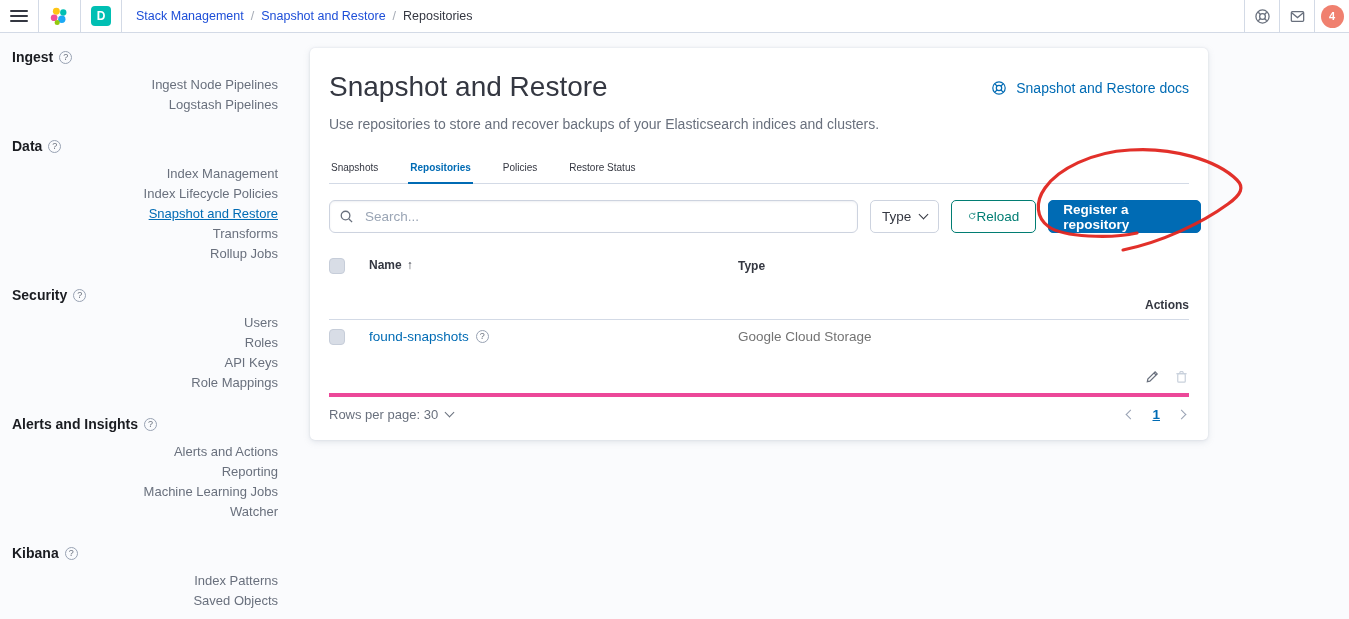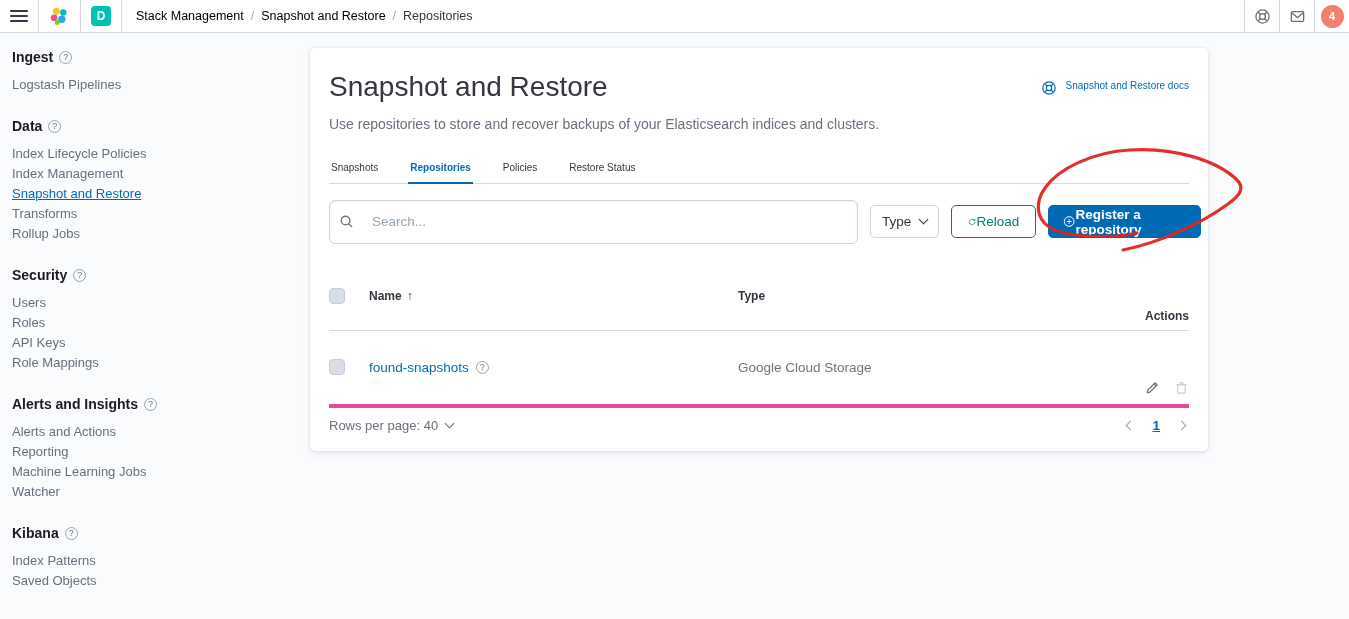--- a/index.html
+++ b/index.html
@@ -19,82 +19,82 @@
   .tb-sec { display:flex; align-items:center; padding:0 10px; }
   .tb-div { width:1px; background:#d3dae6; height:100%; }
   .hamburger { width:18px; height:12px; display:flex; flex-direction:column; justify-content:space-between; cursor:pointer; }
   .hamburger span { display:block; height:2px; background:#343741; border-radius:1px; }
   .space-badge {
     width:20px; height:20px; border-radius:4px; background:#00BFB3;
     color:#fff; font-weight:bold; font-size:12px;
     display:flex; align-items:center; justify-content:center;
   }
   .crumbs { display:flex; align-items:center; gap:7px; padding:0 14px; font-size:12.5px; }
-  .crumb { color:#000000; cursor:pointer; }
+  .crumb { color:#1d4ed8; cursor:pointer; }
   .crumb-sep { color:#a5abb5; }
   .crumb.current { color:#343741; font-weight:500; }
   .tb-right { margin-left:auto; display:flex; align-items:stretch; }
   .tb-icon-btn { width:34px; display:flex; align-items:center; justify-content:center; color:#69707d; cursor:pointer; }
   .avatar {
     width:23px; height:23px; border-radius:50%; background:#F0806F;
     color:#fff; font-size:11px; font-weight:600;
     display:flex; align-items:center; justify-content:center;
   }
 
   
   .sidebar { position:absolute; top:33px; left:0; width:290px; padding:16px 12px 0 12px; }
-  .side-section { margin-bottom:24px; }
+  .side-section { margin-bottom:24px;text-align:right; }
   .side-head { display:flex; align-items:center; gap:6px; margin-bottom:9px; }
   .side-head-title { font-size:14px; font-weight:bold; color:#1a1c21; }
   .qicon {
     display:inline-block; width:13px; height:13px; border:1px solid #98a2b3; border-radius:50%;
     color:#69707d; font-size:9px; line-height:11px; text-align:center; flex:0 0 auto;
   }
   .qicon::after { content:"?"; }
   .side-item { font-size:13px; color:#69707d; padding:2.5px 0; cursor:pointer; }
   .side-item.active { color:#006BB4; text-decoration:underline; }
 
   
   .panel {
     position:absolute; left:310px; top:48px; width:898px;
     background:#fff; border-radius:5px;
     box-shadow:0 2px 6px rgba(152,162,179,.25), 0 0 2px rgba(152,162,179,.3);
     padding:22px 19px 18px 19px;
   }
   .panel-head { display:flex; align-items:flex-start; justify-content:space-between; }
   .page-title { font-size:28px; font-weight:400; color:#343741; line-height:1.2; }
-  .docs-link { display:flex; align-items:flex-start; gap:9px; color:#006BB4; font-size:10px; margin-top:10px; cursor:pointer; }
+  .docs-link { display:flex; align-items:flex-start; gap:9px; color:#006BB4; font-size:14px; margin-top:10px; cursor:pointer; }
   .page-desc { margin-top:12px; font-size:14px; color:#69707d; }
 
   .tabs { display:flex; gap:28px; margin-top:22px; border-bottom:1px solid #d3dae6; }
   .tab { padding:8px 2px 10px 2px; font-size:10px; color:#343741; cursor:pointer; position:relative;text-align:center; }
   .tab.active { color:#006BB4; font-weight:600; }
   .tab.active::after { content:""; position:absolute; left:0; right:0; bottom:-1px; height:2px; background:#006BB4; }
 
   .toolbar { display:flex; align-items:center; margin-top:16px; gap:12px; }
   .searchbox {
-    flex:0 0 529px; height:44px; background:#fff; border:1px solid #cdd3df; border-radius:6px;
-    display:flex; align-items:center; padding:0 9px; gap:16px;
+    flex:0 0 529px; height:33px; background:#fff; border:1px solid #cdd3df; border-radius:6px;
+    display:flex; align-items:center; padding:0 9px; gap:9px;
     box-shadow:inset 0 1px 2px rgba(152,162,179,.15);
   }
   .searchbox input { border:none; outline:none; flex:1; font-size:13.5px; font-family:inherit; color:#343741; background:transparent; }
   .searchbox input::placeholder { color:#9aa5b5; }
   .btn { height:33px; border-radius:5px; display:flex; align-items:center; justify-content:center; cursor:pointer; font-size:13.5px; }
   .btn-type { border:1px solid #cdd3df; background:#fff; color:#343741; padding:0 11px; gap:9px; }
   .btn-reload { border:1px solid #017D73; background:#fff; color:#017D73; padding:0 16px; min-width:85px; }
-  .btn-register { background:#006BB4; border:1px solid #006BB4; color:#fff; font-weight:600; padding:0 14px; min-width:153px; }
+  .btn-register { background:#006BB4; border:1px solid #006BB4; color:#fff; font-weight:600; padding:0 14px; min-width:153px;flex-direction:column; }
 
   .chev { display:inline-block; width:7px; height:7px; border-right:1.5px solid currentColor; border-bottom:1.5px solid currentColor; }
   .chev-down { transform:rotate(45deg); margin-top:-4px; }
   .chev-left { transform:rotate(135deg); }
   .chev-right { transform:rotate(-45deg); }
 
   
   .table { margin-top:20px; }
-  .trow { display:flex; align-items:center; }
+  .trow { display:flex; align-items:flex-start; }
   .thead { border-bottom:1px solid #d3dae6; padding:5px 0 7px 0; }
   .tbody-row { border-bottom:4px solid #ec4899; padding:9px 0; }
   .col-check { flex:0 0 40px; display:flex; align-items:center; }
   .col-name { flex:0 0 369px; display:flex; align-items:center; gap:7px; }
   .col-type { flex:1; }
   .col-actions { flex:0 0 90px; display:flex; justify-content:flex-end; gap:14px; align-items:center;margin-top:40px; }
   .checkbox { width:16px; height:16px; border-radius:4px; background:#d8dde6; border:1px solid #c6cdd9; cursor:pointer; }
   .th { font-size:12px; font-weight:bold; color:#343741; }
   .sort-arrow::after { content:"\2191"; margin-left:5px; font-weight:normal; color:#343741; }
   .cell { font-size:13.5px; color:#737373; }
@@ -172,30 +172,31 @@
   </div>
 </div>
 
 <div class="sidebar">
 
   <div class="side-section">
     <div class="side-head">
       <span class="side-head-title">Ingest</span>
       <span class="qicon"></span>
     </div>
+    <div class="side-item">Ingest Node Pipelines</div>
     <div class="side-item">Logstash Pipelines</div>
   </div>
 
   <div class="side-section">
     <div class="side-head">
       <span class="side-head-title">Data</span>
       <span class="qicon"></span>
     </div>
+    <div class="side-item">Index Management</div>
     <div class="side-item">Index Lifecycle Policies</div>
-    <div class="side-item">Index Management</div>
     <div class="side-item active">Snapshot and Restore</div>
     <div class="side-item">Transforms</div>
     <div class="side-item">Rollup Jobs</div>
   </div>
 
   <div class="side-section">
     <div class="side-head">
       <span class="side-head-title">Security</span>
       <span class="qicon"></span>
     </div>
@@ -324,21 +325,21 @@
               <line x1="9.7" y1="5" x2="9.7" y2="2.8"></line>
             <line x1="6.3" y1="2.8" x2="9.7" y2="2.8"></line>
           </svg>
         </span>
       </div>
     </div>
   </div>
 
   <div class="pager">
     <div class="rows-per-page">
-      <span>Rows per page: 40</span>
+      <span>Rows per page: 30</span>
       <span class="chev chev-down"></span>
     </div>
     <div class="page-ctrl">
       <span class="page-chev">
           <span class="chev chev-left"></span>
         </span>
       <span class="page-num">1</span>
       <span class="page-chev">
           <span class="chev chev-right"></span>
         </span>

